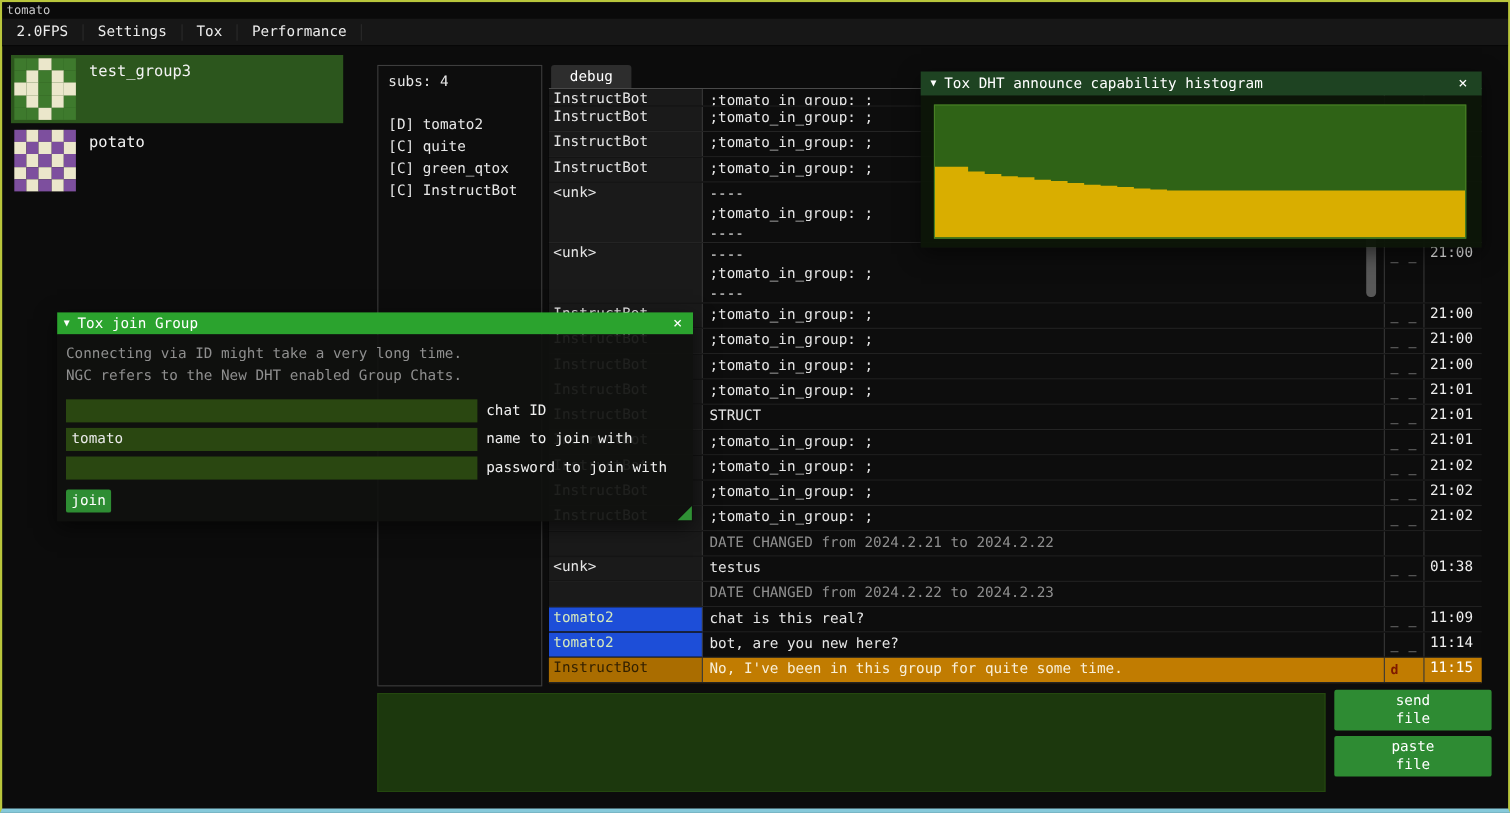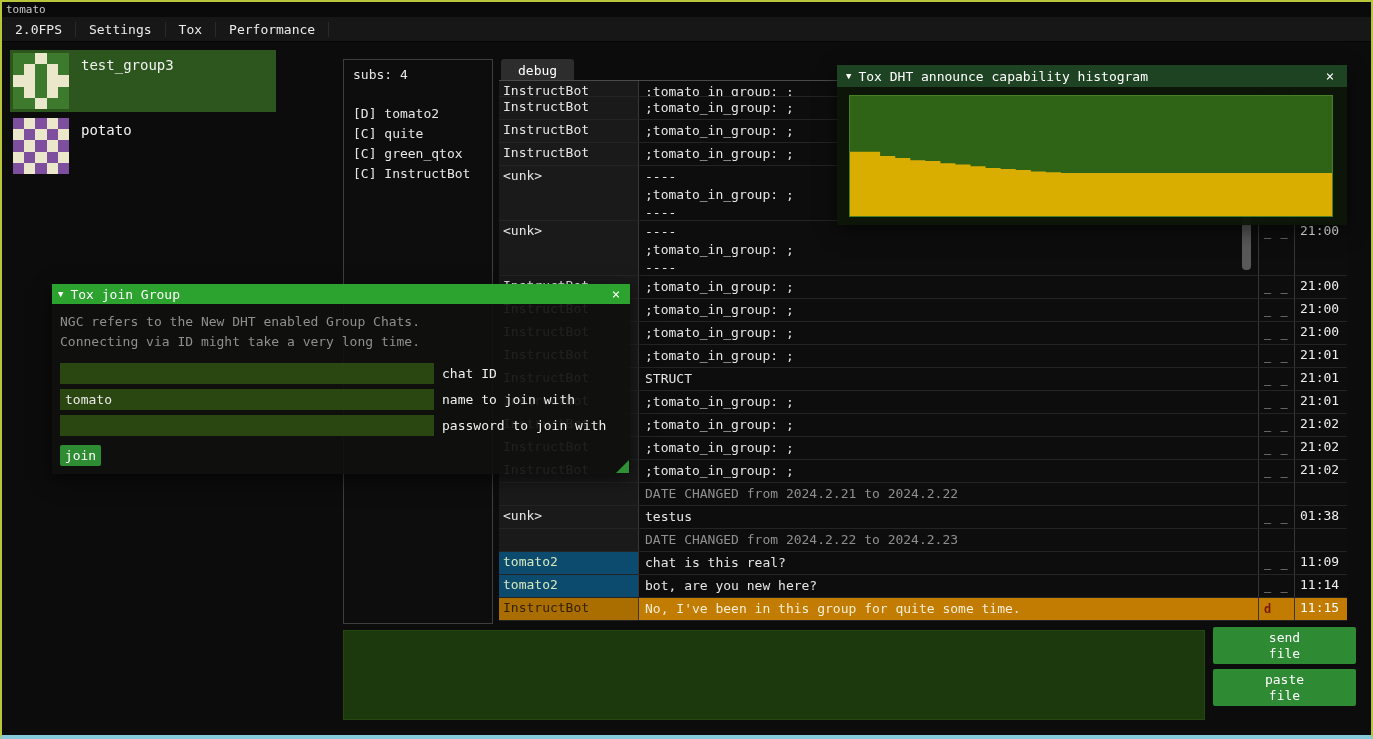--- a/index.html
+++ b/index.html
@@ -4,41 +4,41 @@
 <style>
   *{margin:0;padding:0;box-sizing:border-box}
   html,body{background:#1a1a1a}
   body{width:1373px;height:739px;font-family:"DejaVu Sans Mono","Liberation Mono",monospace;font-size:13px;color:#e6e6e6}
   .app{position:relative;width:1373px;height:739px;background:#0c0c0c;border:2px solid #b9c63c;border-bottom:4px solid #86c9da;overflow:hidden}
   .titlebar{height:15px;background:#0a0a0a;font-size:11px;padding:1px 0 0 4px;color:#c8c8c8}
   .menubar{position:absolute;top:15px;left:0;right:0;height:25px;background:#171717;display:flex;align-items:center;border-bottom:1px solid #060606}
   .menu-item{display:flex;align-items:center;padding:0 13px;border-right:1px solid #2a2a2a;color:#ececec;cursor:default}
   
   #contact-list{position:absolute;left:8px;top:48px;width:324px}
-  .contact{width:266px;height:62px;margin-bottom:3px;display:flex;padding:3px;cursor:pointer}
+  .contact{width:302px;height:62px;margin-bottom:3px;display:flex;padding:3px;cursor:pointer}
   .contact.selected{background:#2c561d}
   .avatar{width:56px;height:56px;display:grid;grid-template-columns:repeat(5,1fr);grid-template-rows:repeat(5,1fr);flex:0 0 56px}
   .contact-name{margin-left:12px;margin-top:4px;font-size:14px;color:#f2f2f2;white-space:nowrap}
   
   .subs-panel{position:absolute;left:341px;top:57px;width:150px;height:565px;border:1px solid #3e3e3e;padding:7px 9px;background:#0d0d0d}
   .subs-title{margin-bottom:22px}
   .subs-item{line-height:20px;white-space:nowrap}
   
   .chat-panel{position:absolute;left:497px;top:57px;width:848px;height:565px}
   .tab{position:absolute;top:0;left:2px;height:22px;padding:0 17px;background:#2d2d2d;display:flex;align-items:center;color:#fff;border-radius:3px 3px 0 0;cursor:pointer}
   .tab-underline{position:absolute;top:21px;left:0;width:100%;height:1px;background:#4a4a4a}
   #chat-rows{position:absolute;top:22px;left:0;width:848px;background:#0d0d0d}
   .chat-row{display:flex;height:23px;border-bottom:1px solid #242424;overflow:hidden;background:#0d0d0d}
   .cell-sender{flex:0 0 140px;border-right:1px solid #373737;padding:2px 0 0 4px;background:#1a1a1a;white-space:nowrap;overflow:hidden}
   .cell-msg{flex:1;border-right:1px solid #373737;padding:2px 0 0 6px;white-space:nowrap;overflow:hidden}
   .cell-msg div{line-height:18px}
   .cell-status{flex:0 0 36px;border-right:1px solid #373737;padding:4px 0 0 5px;color:#b0b0b0;font-size:12px;letter-spacing:1px}
   .cell-time{flex:0 0 52px;padding:2px 0 0 5px;color:#efefef}
   .system-text{color:#8f8f8f}
-  .self .cell-sender{background:#0c4a6e;color:#d6e9bd}
+  .self .cell-sender{background:#1d4ed8;color:#d6e9bd}
   .highlight{background:#c17c01}
   .highlight .cell-sender{background:#aa6d00;color:#332100}
   .highlight .cell-msg{color:#f8efd8}
   .highlight .cell-status{color:#7d1800;font-weight:bold}
   .highlight .cell-time{color:#fff}
   .chat-scroll{position:absolute;left:743px;top:38px;width:9px;height:173px;background:#585858;border-radius:4px;cursor:pointer}
   
   #composer-input{position:absolute;left:341px;top:628px;width:862px;height:90px;background:#1c380d;border:1px solid #24480f;color:#eaeaea;resize:none;font-family:inherit;font-size:13px;padding:4px 6px;outline:none}
   .file-btn{position:absolute;left:1211px;width:143px;height:37px;background:#2e8b33;border:none;color:#fff;display:flex;flex-direction:column;align-items:center;justify-content:center;line-height:16px;font-size:13px;font-family:inherit;cursor:pointer;border-radius:2px}
   .file-btn.send{top:625px}
@@ -343,22 +343,22 @@
     <span>file</span>
   </button>
 
   <div class="join-window">
     <div class="jw-titlebar">
       <span class="jw-arrow">▼</span>
       <span>Tox join Group</span>
       <span class="jw-close">×</span>
     </div>
     <div class="jw-body">
+      <div class="jw-desc">Connecting via ID might take a very long time.</div>
       <div class="jw-desc">NGC refers to the New DHT enabled Group Chats.</div>
-      <div class="jw-desc">Connecting via ID might take a very long time.</div>
       <div id="join-fields">
           <div class="jw-field">
             <input class="jw-input" style="">
             <span class="jw-label">chat ID</span>
           </div>
           <div class="jw-field">
             <input class="jw-input" value="tomato" style="">
             <span class="jw-label">name to join with</span>
           </div>
           <div class="jw-field">

